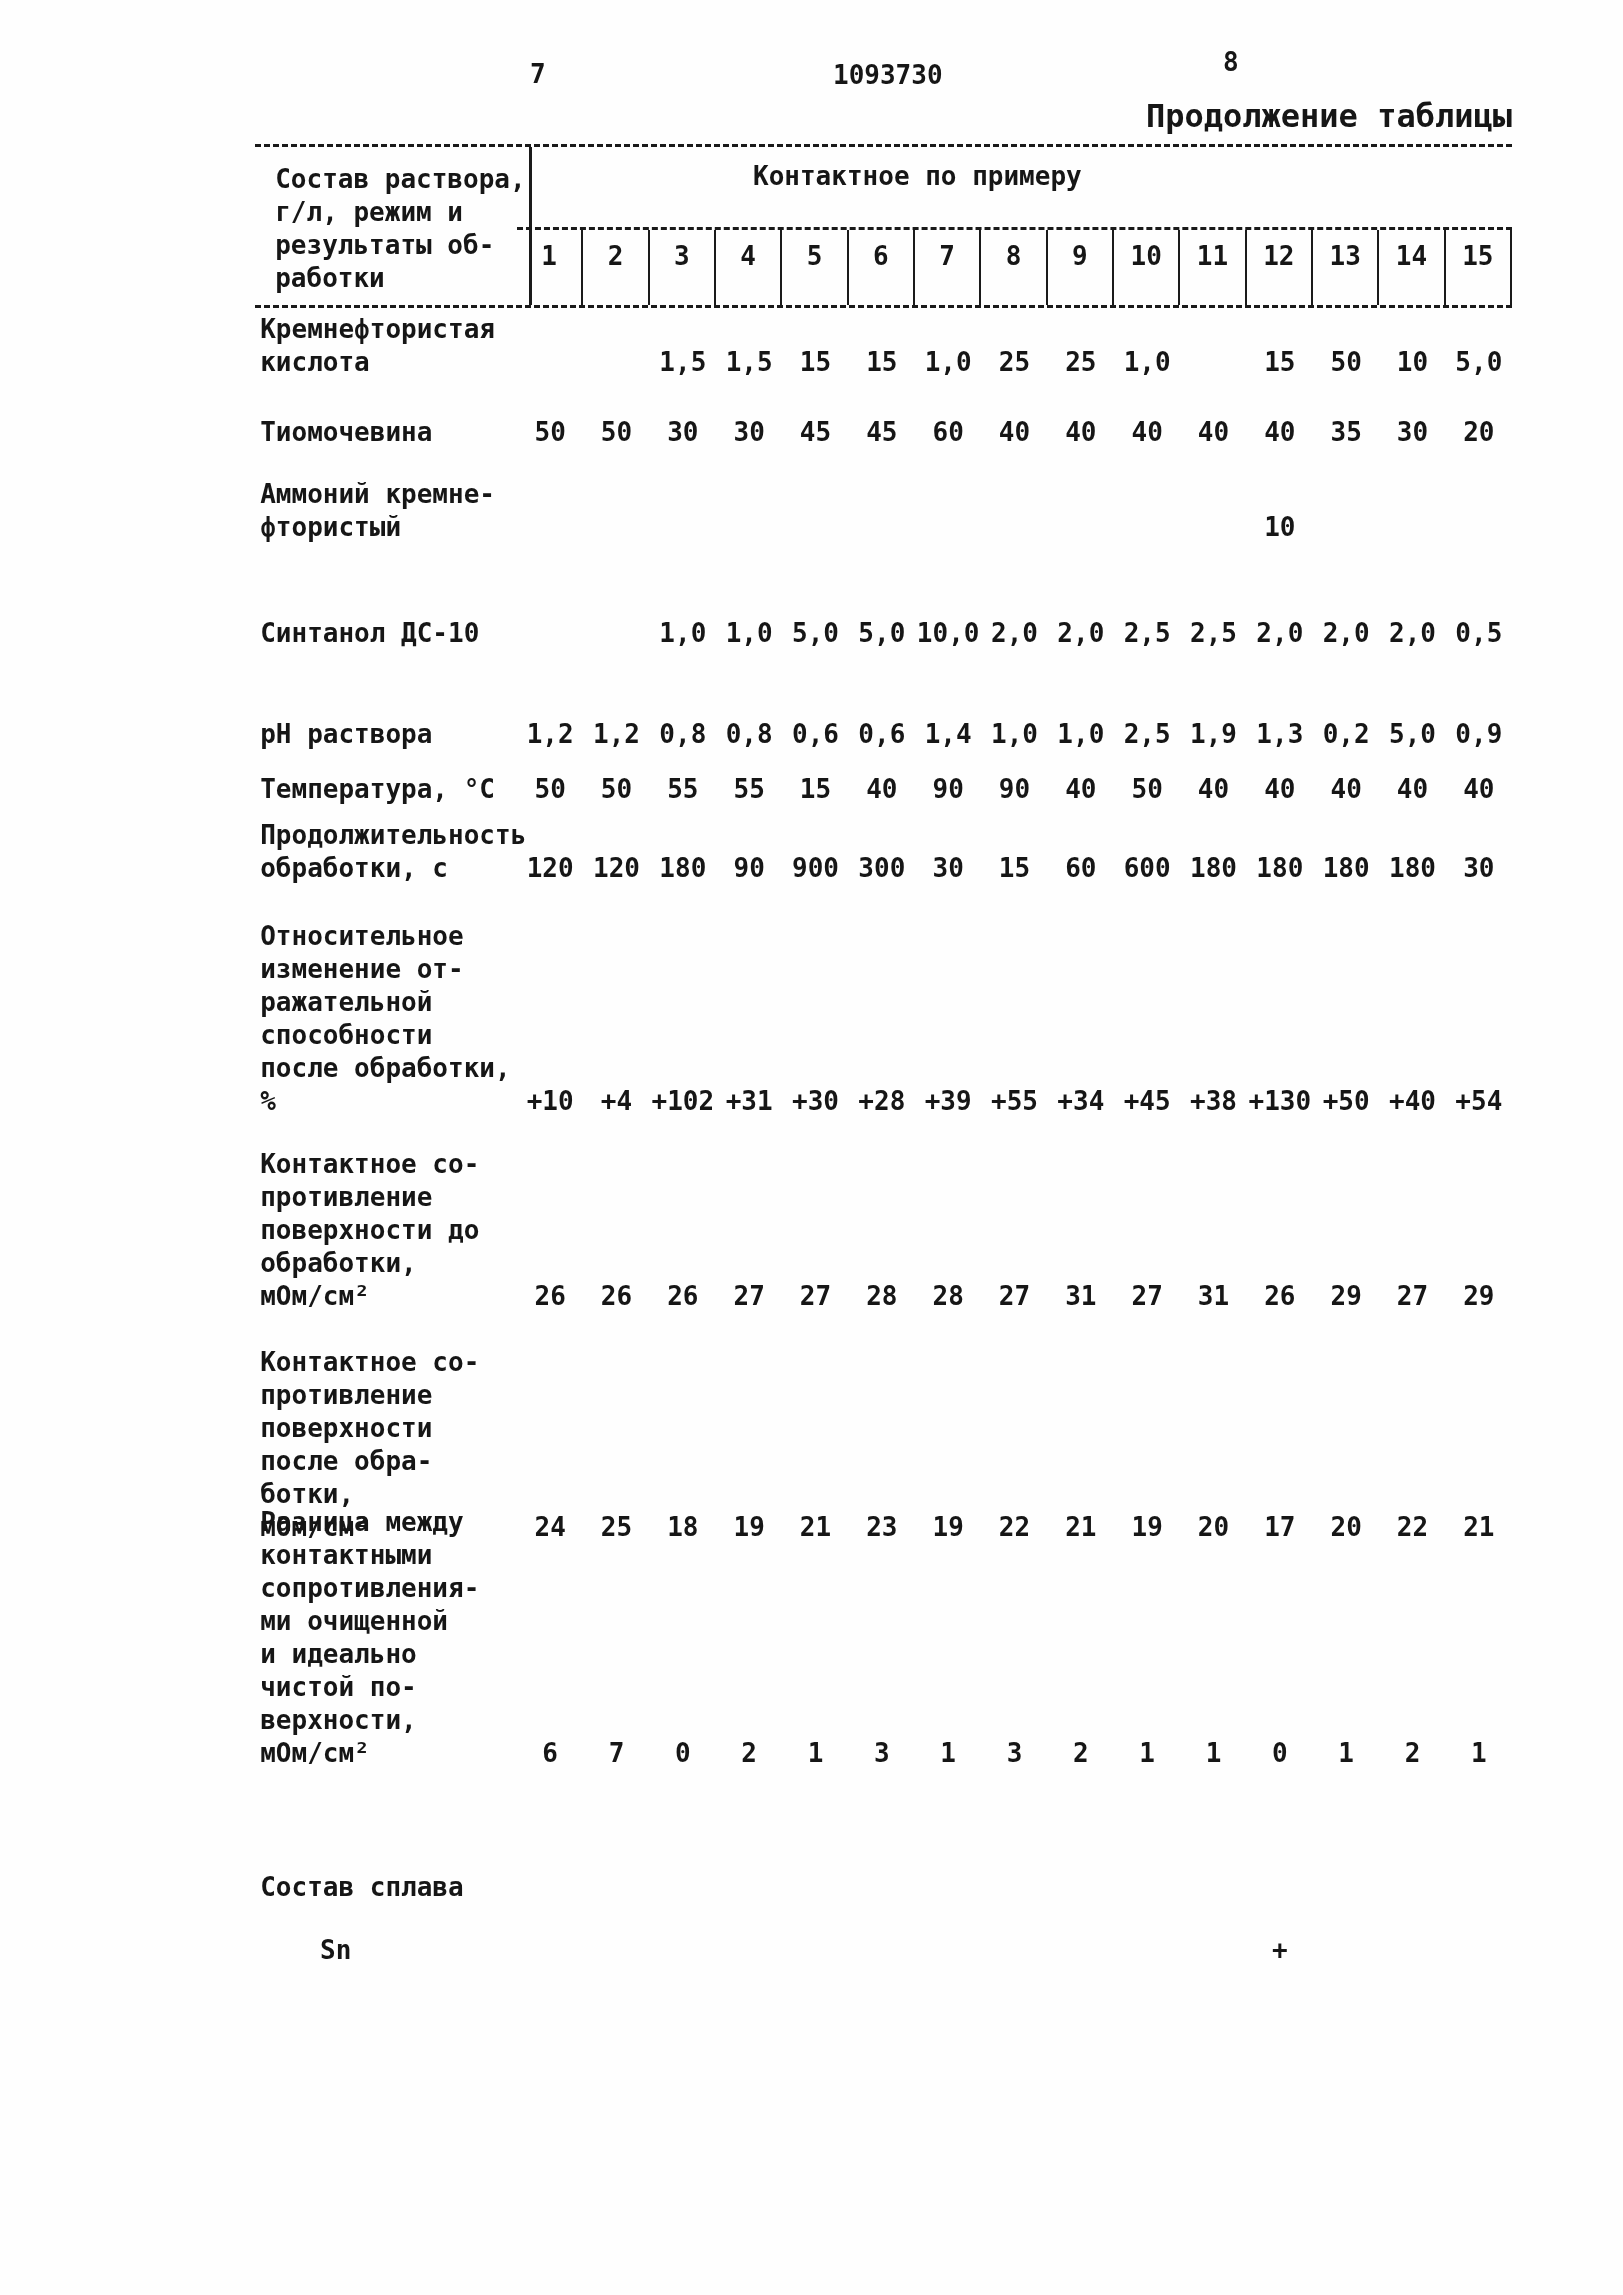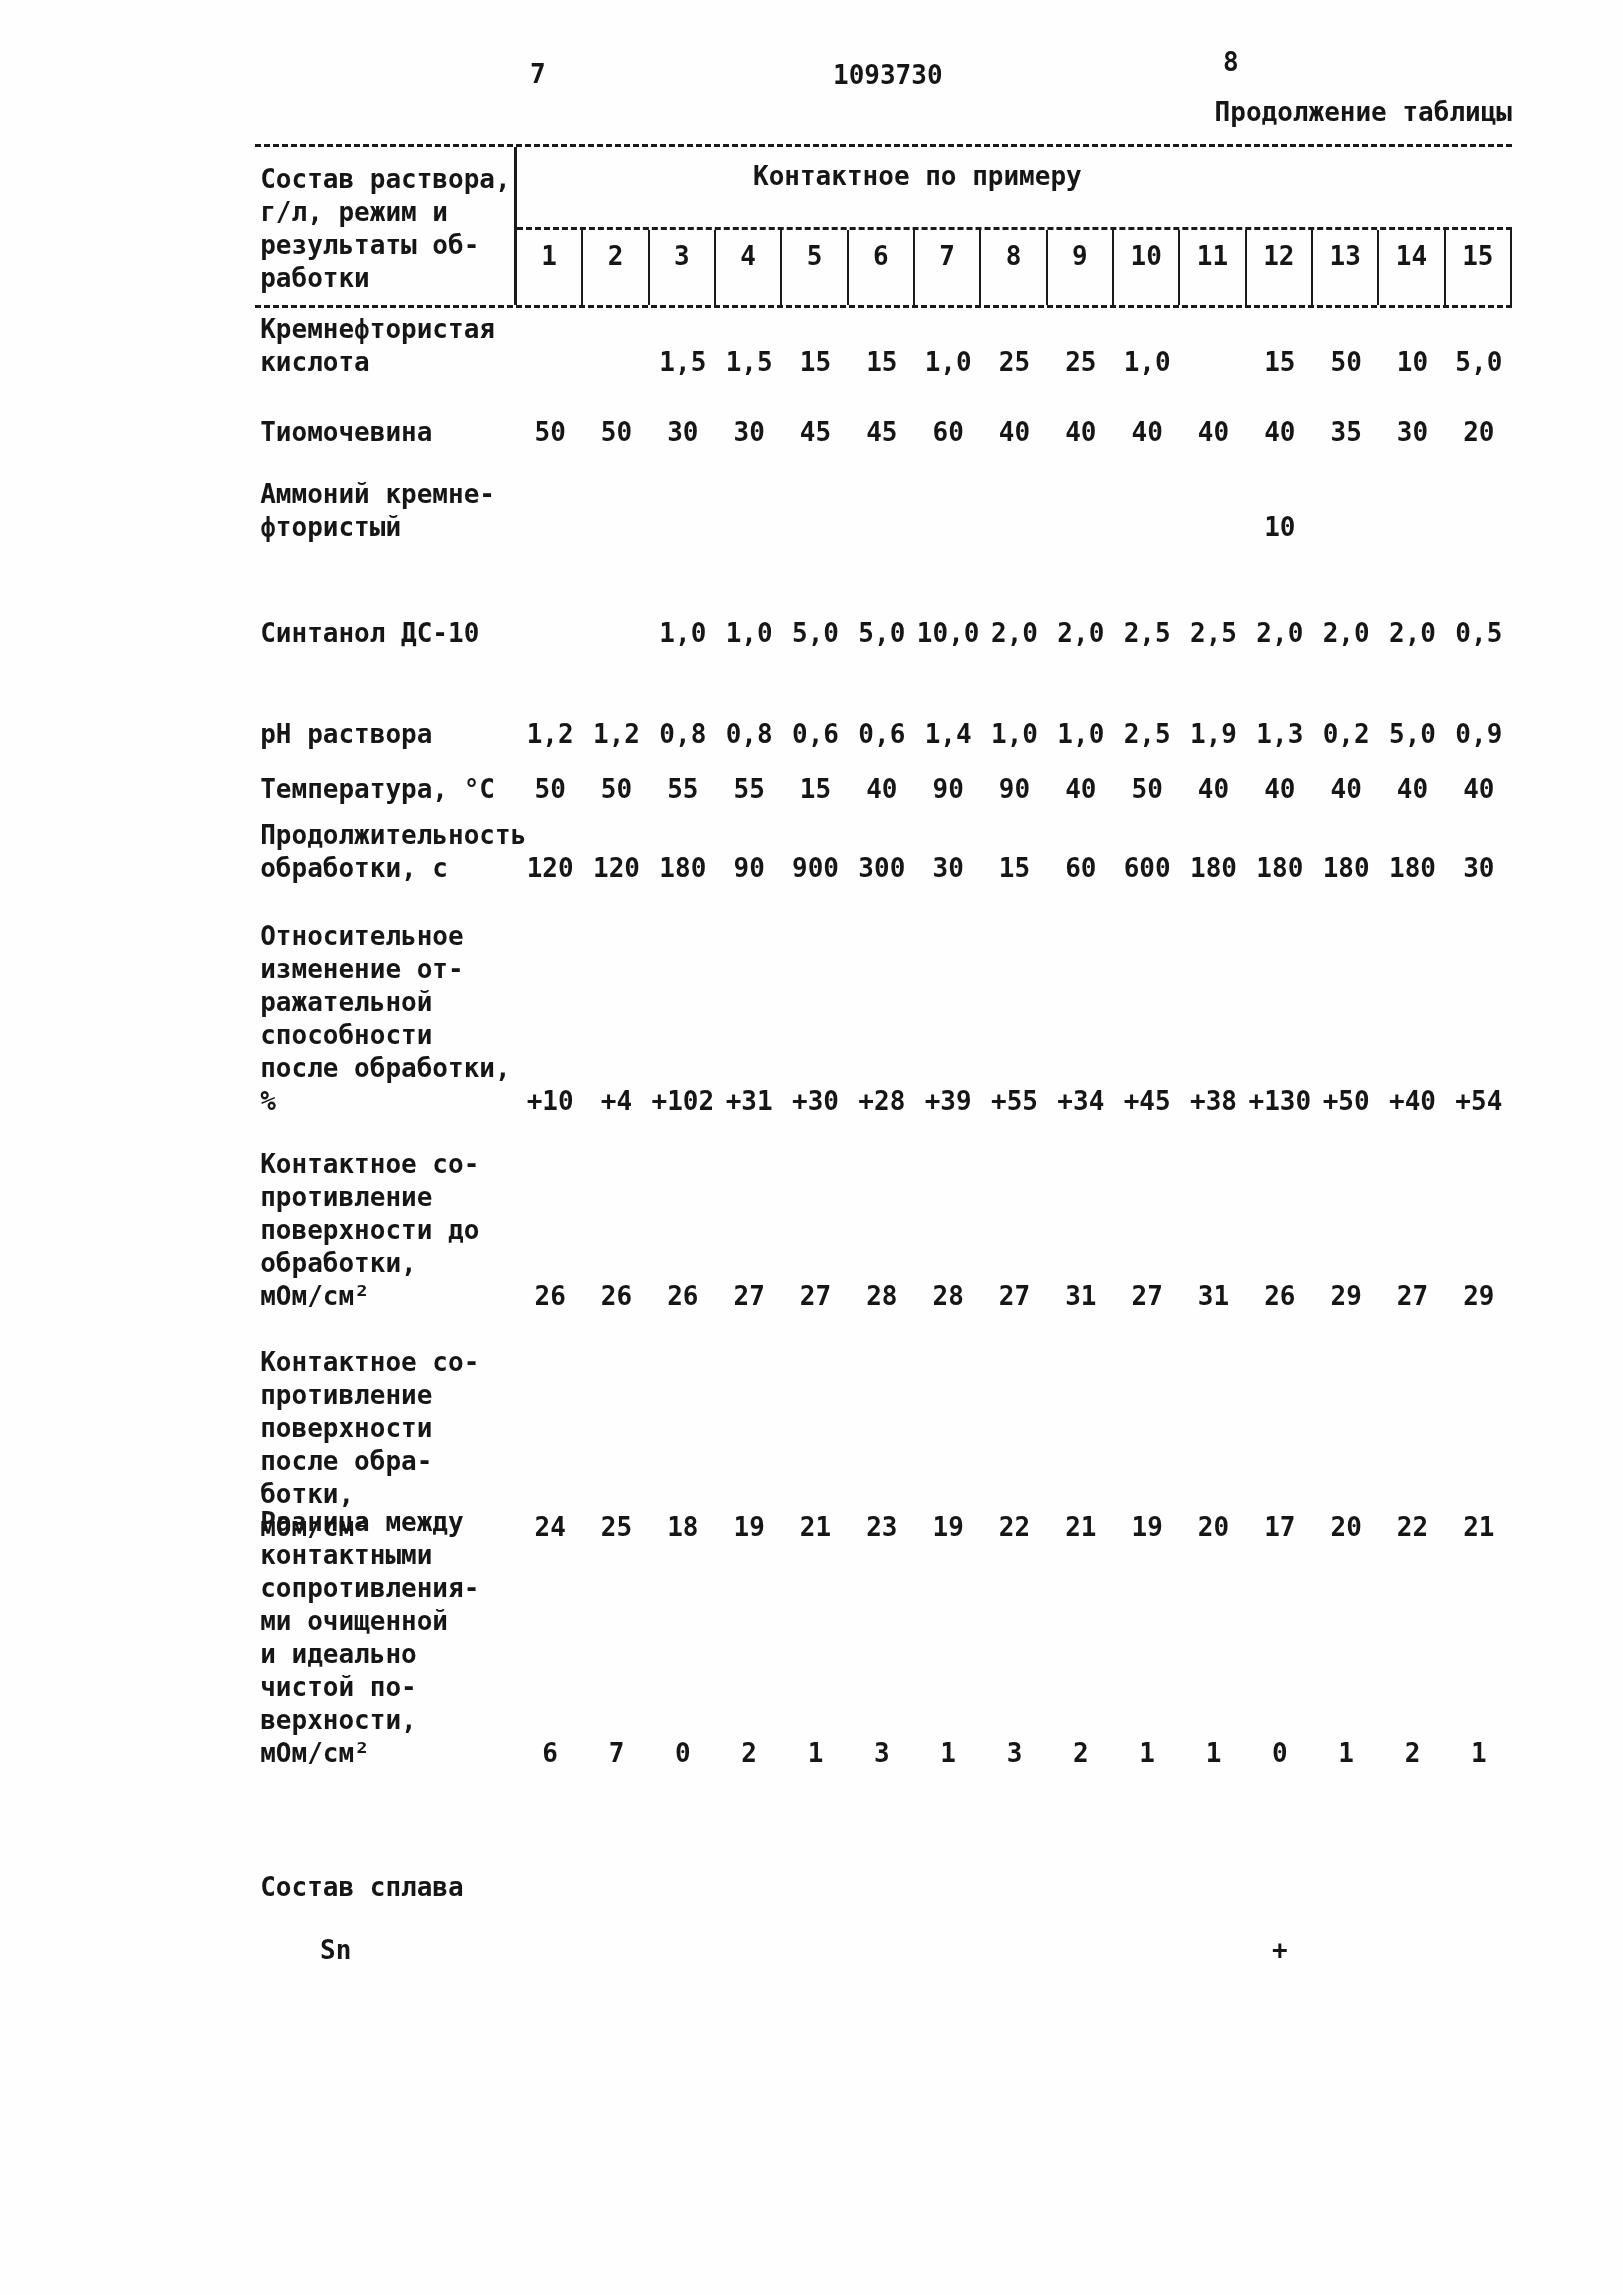--- a/index.html
+++ b/index.html
@@ -6,27 +6,27 @@
   .page{
     position:relative;
     width:1623px;height:2295px;
     background:#fefefe;
     font-family:"DejaVu Sans Mono", monospace;
     font-weight:700;
     color:#161616;
     overflow:hidden;
   }
   .hdr-item{position:absolute;font-size:26px;white-space:nowrap;}
-  .continuation{position:absolute;right:111px;text-align:right;font-size:26px;white-space:nowrap;}
+  .continuation{position:absolute;right:111px;text-align:right;font-size:32px;white-space:nowrap;}
 
   .table-wrap{position:absolute;left:255px;top:144px;width:1257px;height:1951px;}
 
   .t-header{position:relative;height:158px;
     border-top:3.9px dashed #1a1a1a;border-bottom:3.9px dashed #1a1a1a;box-sizing:content-box;}
-  .stub{position:absolute;left:0;top:0;width:262px;height:100%;
+  .stub{position:absolute;left:15px;top:0;width:262px;height:100%;
     border-right:3.3px solid #1a1a1a;box-sizing:border-box;padding:16.4px 0 0 5.2px;}
   .stub-line{font-size:26px;line-height:33px;white-space:nowrap;}
   .cols-area{position:absolute;left:262px;top:0;right:0;height:100%;}
   .group-h{position:absolute;left:236px;top:14.4px;font-size:26px;white-space:nowrap;}
   .col-row{position:absolute;left:0;right:0;top:80px;bottom:0;
     border-top:3.9px dashed #1a1a1a;
     display:grid;grid-template-columns:repeat(15,1fr);}
   .col-cell{border-right:2.6px solid #1a1a1a;box-sizing:border-box;
     display:flex;justify-content:center;align-items:flex-start;
     padding-top:10.5px;font-size:26px;}

